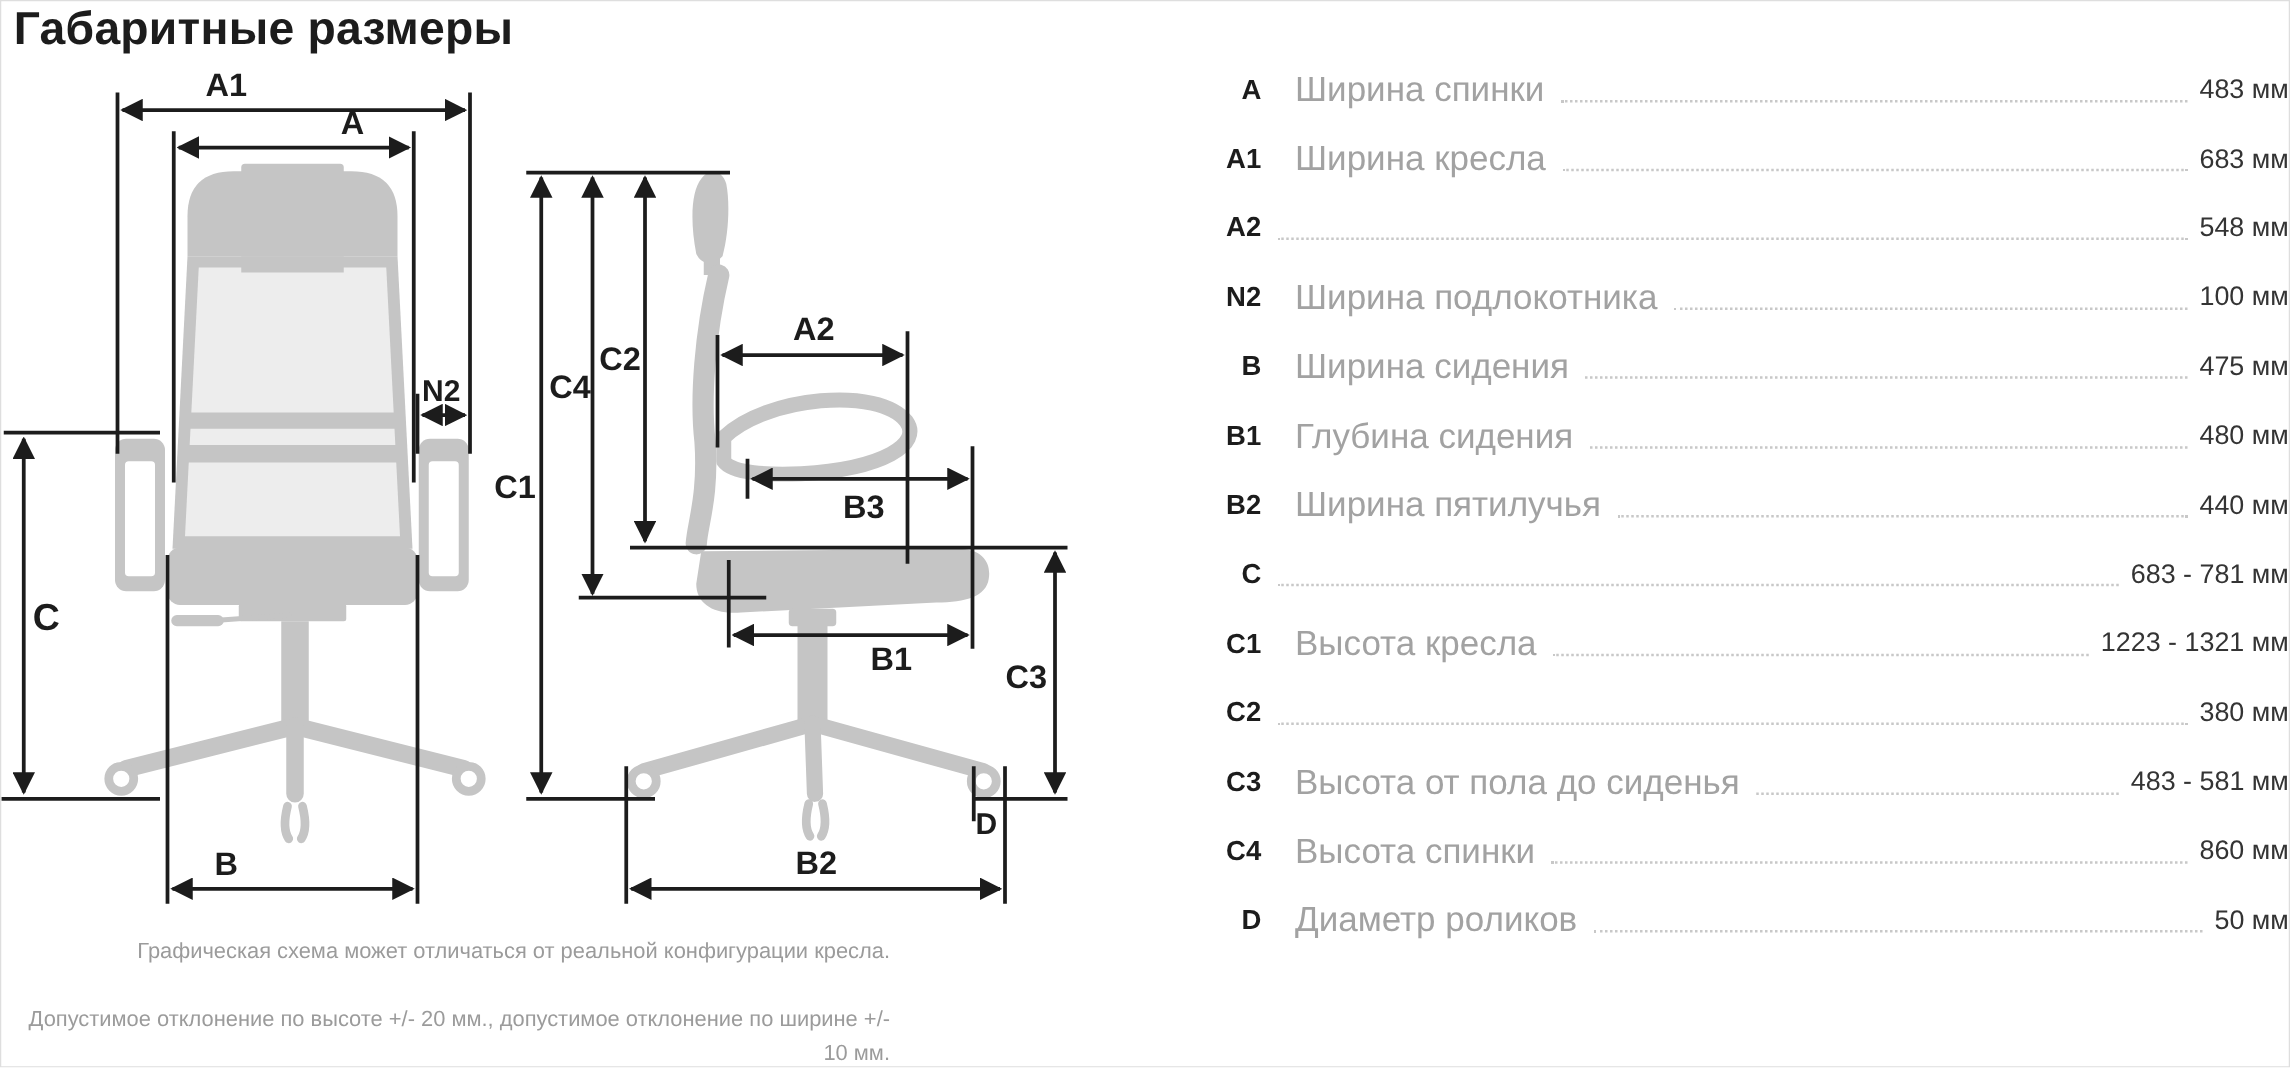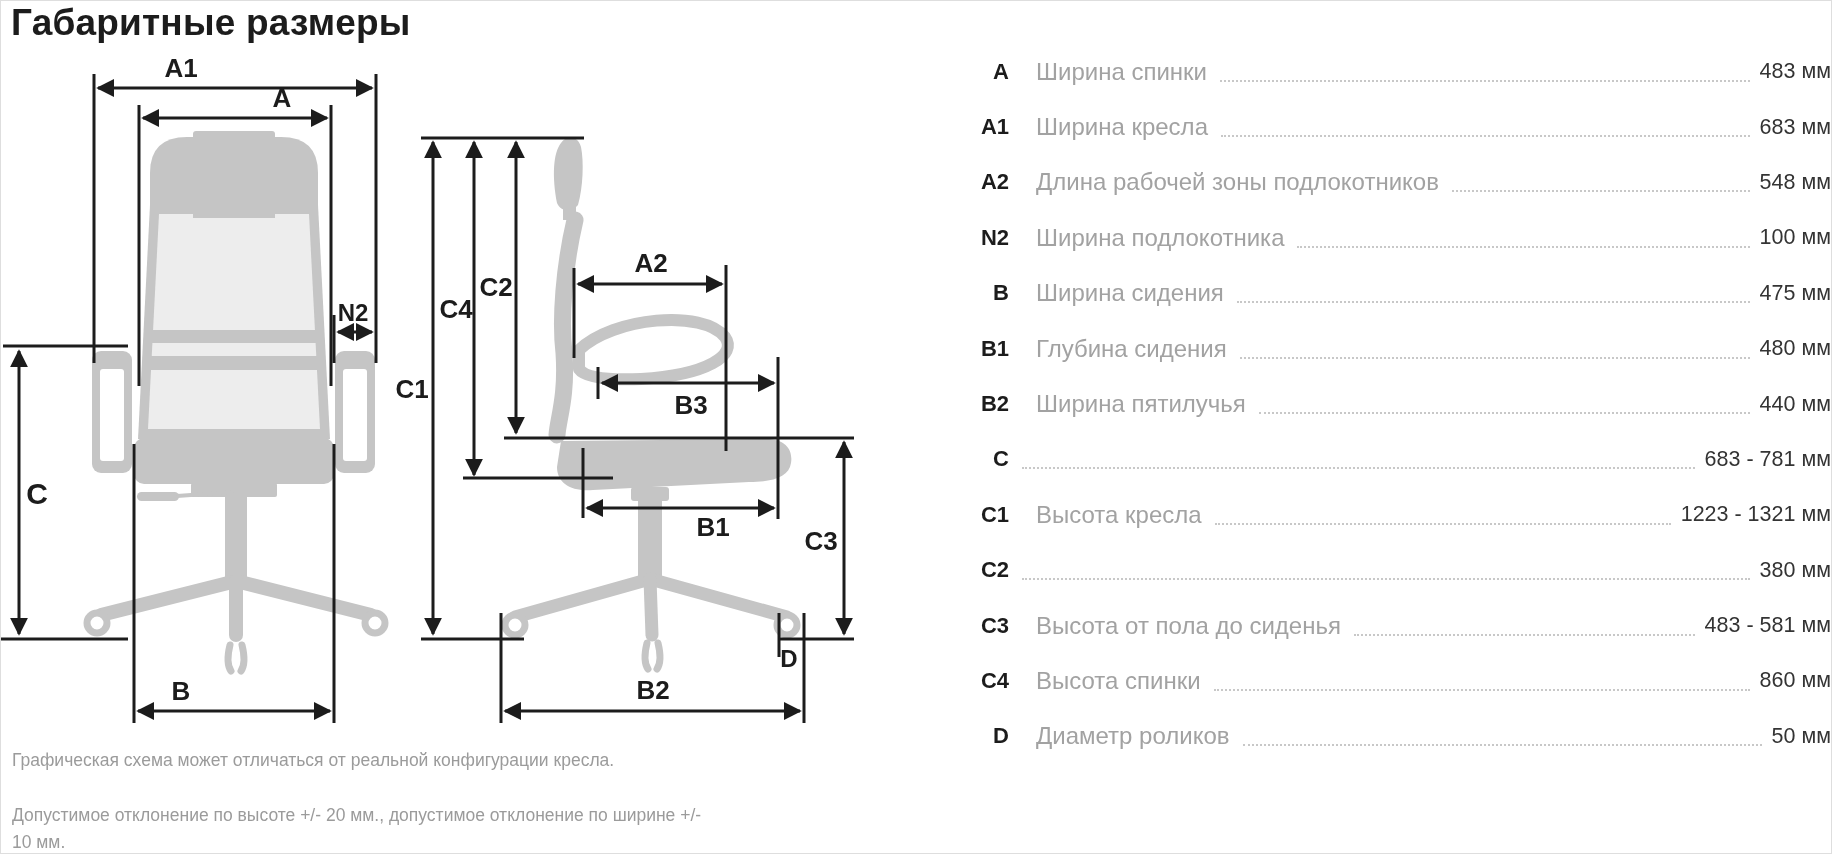--- a/index.html
+++ b/index.html
@@ -14,25 +14,25 @@
   }
   .diagram-svg{position:absolute;left:0;top:0;}
   .dim-line{stroke:#1c1c1c;stroke-width:3;fill:none;}
   .dim-text{font-weight:700;font-size:26px;fill:#1c1c1c;text-anchor:middle;}
   .dim-text.small{font-size:24px;}
   .dim-text.big{font-size:30px;}
   .chair{fill:#c5c5c5;}
   .chair-stroke{stroke:#c5c5c5;fill:none;}
   .mesh{fill:#ededed;}
   .notes{position:absolute;left:11px;top:746px;width:700px;color:#9b9b9b;font-size:17.5px;line-height:27px;}
-  .notes p{margin:0 0 28px 0;}
+  .notes p{margin:0 0 28px 0;text-align:right;}
   .spec-table{position:absolute;left:940px;top:43px;width:890px;}
   .spec-row{height:55.4px;display:flex;align-items:center;}
   .spec-code{flex:none;width:68px;text-align:right;font-weight:700;font-size:22px;color:#1c1c1c;}
-  .spec-label{flex:none;margin-left:27px;font-size:24px;color:#a2a2a2;white-space:nowrap;text-align:center;}
+  .spec-label{flex:none;margin-left:27px;font-size:28px;color:#a2a2a2;white-space:nowrap;text-align:center;}
   .spec-leader{flex:1 1 auto;min-width:18px;height:0;border-bottom:2px dotted #c8c8c8;margin:0 10px 0 13px;transform:translateY(9px);}
   .spec-value{flex:none;font-size:21.5px;color:#343434;white-space:nowrap;text-align:center;}
 </style>
 </head>
 <body>
 
 <div class="page">
 
   <h1 class="page-title">Габаритные размеры</h1>
 
@@ -202,21 +202,20 @@
       <span class="spec-value">483 мм</span>
     </div>
     <div class="spec-row">
       <span class="spec-code">A1</span>
       <span class="spec-label">Ширина кресла</span>
       <span class="spec-leader"></span>
       <span class="spec-value">683 мм</span>
     </div>
     <div class="spec-row">
       <span class="spec-code">A2</span>
-      <span class="spec-label">Длина рабочей зоны подлокотников</span>
       <span class="spec-leader"></span>
       <span class="spec-value">548 мм</span>
     </div>
     <div class="spec-row">
       <span class="spec-code">N2</span>
       <span class="spec-label">Ширина подлокотника</span>
       <span class="spec-leader"></span>
       <span class="spec-value">100 мм</span>
     </div>
     <div class="spec-row">

